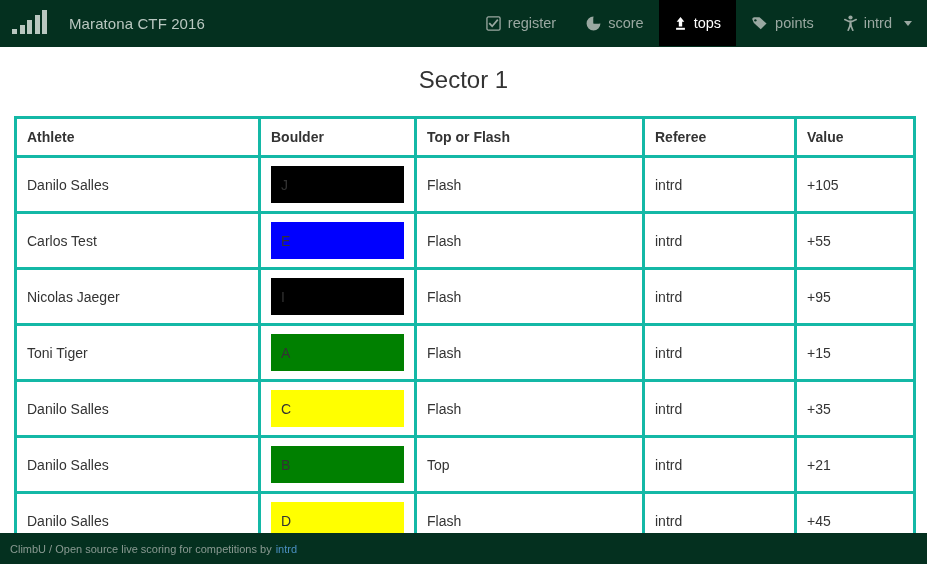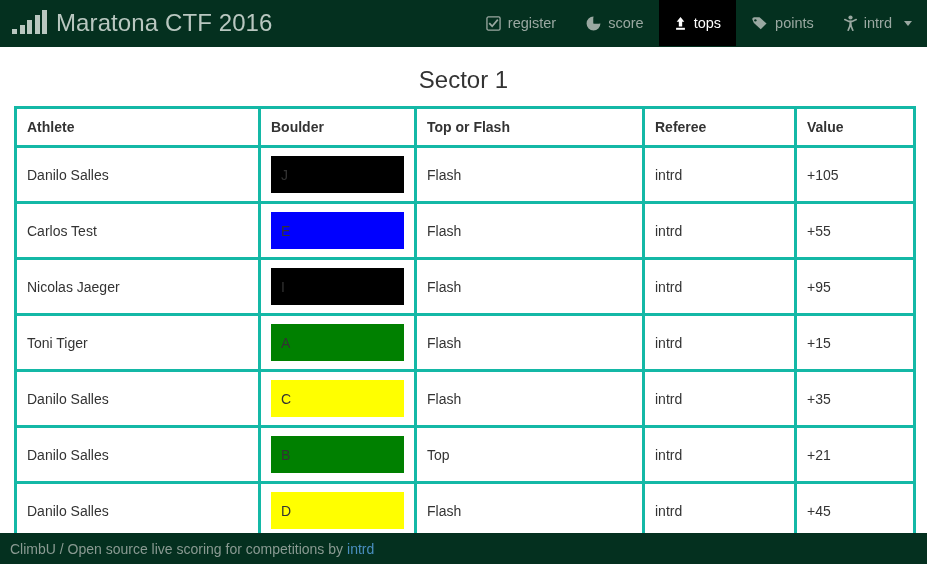--- a/index.html
+++ b/index.html
@@ -18,23 +18,23 @@
     background: #04301f;
     display: flex;
     align-items: stretch;
     justify-content: space-between;
     border-bottom: 1px solid #04301f;
   }
   .brand {
     display: flex;
     align-items: center;
     padding-left: 12px;
-    gap: 9px;
+    gap: 22px;
     color: #b9c7c0;
-    font-size: 24px;
+    font-size: 15px;
     text-decoration: none;
     letter-spacing: .1px;
   }
   .brand-logo {
     display: flex;
     align-items: flex-end;
     gap: 2.5px;
     height: 24px;
     padding-bottom: 1px;
   }
@@ -81,21 +81,21 @@
 
   
   .content {
     padding: 0 14px;
   }
   .page-title {
     text-align: center;
     font-size: 24px;
     font-weight: 400;
     color: #333333;
-    margin: 20px 0 13px 0;
+    margin: 20px 0 23px 0;
     line-height: 1.1;
   }
 
   table.tops {
     width: 899px;
     border-collapse: collapse;
     font-size: 14px;
     color: #333333;
     table-layout: fixed;
   }
@@ -140,21 +140,21 @@
   .footer {
     position: absolute;
     left: 0; right: 0;
     bottom: 0;
     height: 31px;
     background: #04301f;
     display: flex;
     align-items: center;
     padding-left: 10px;
     color: #8a9a92;
-    font-size: 14px;
+    font-size: 11px;
     border-top: 1px solid #04301f;
   }
   .footer a {
     color: #4a8fc0;
     text-decoration: none;
     margin-left: 4px;
   }
 </style>
 </head>
 <body>

